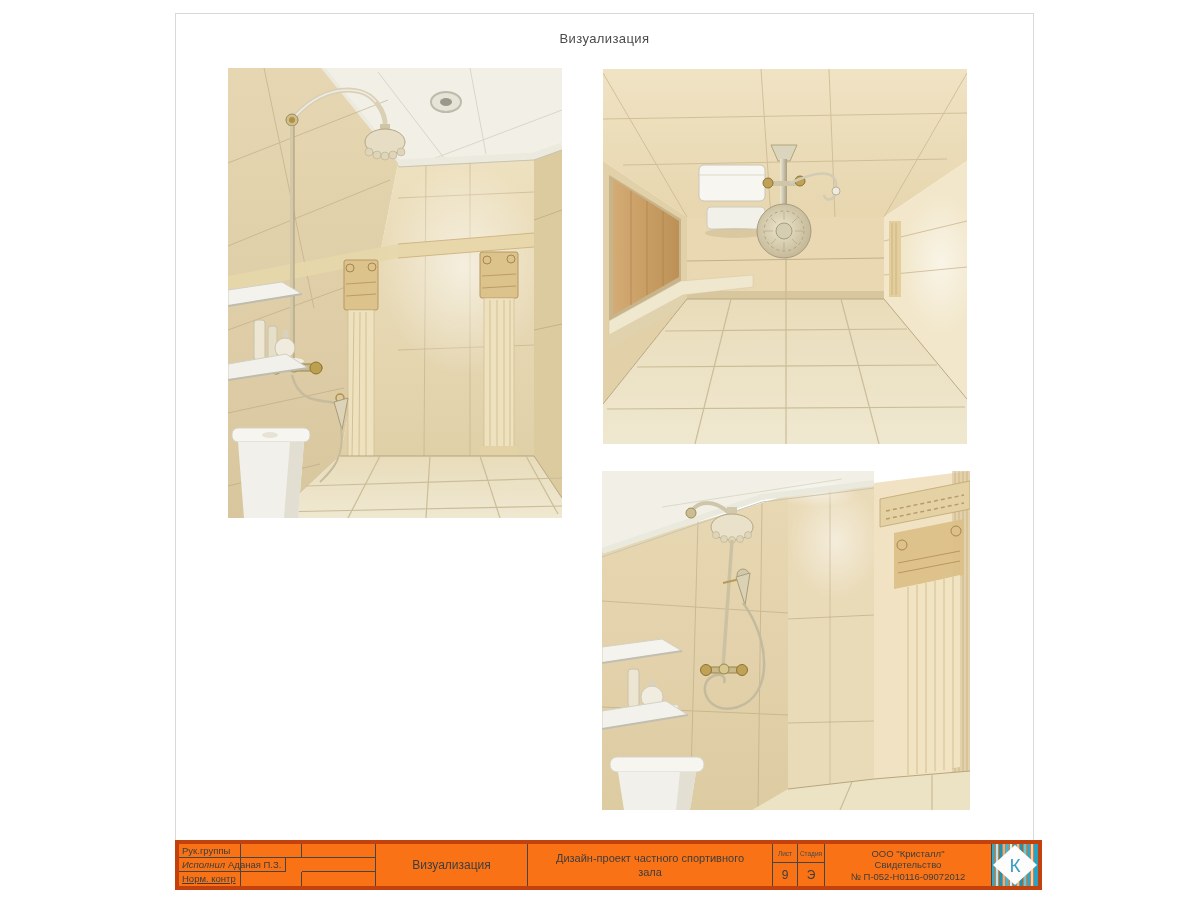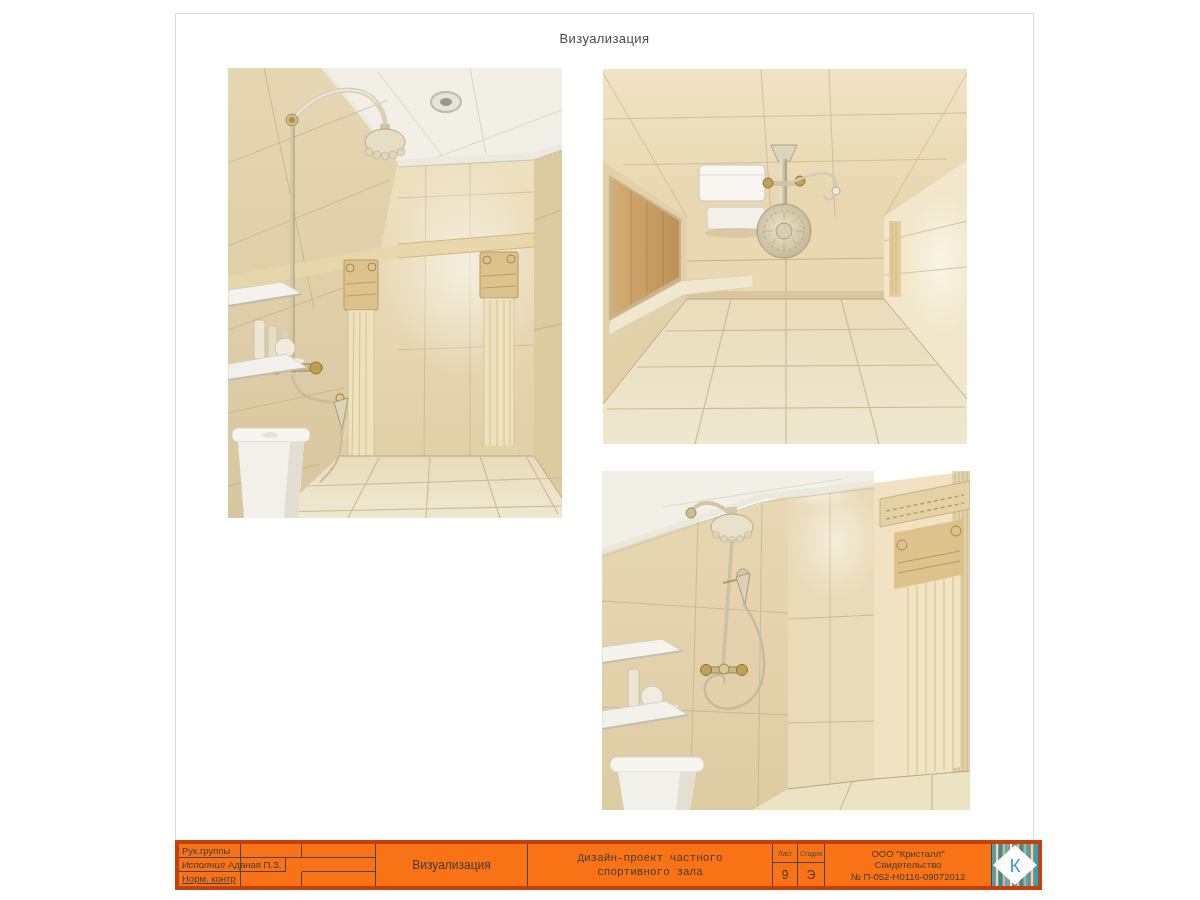--- a/index.html
+++ b/index.html
@@ -27,21 +27,21 @@
     border:4px solid #c2410c;box-sizing:content-box;background:#f97316;
     font-size:10px;color:#3d3d3d;
   }
   .tb-cell{position:absolute;box-sizing:border-box;overflow:hidden;}
   .b-r{border-right:1px solid #454545;}
   .b-b{border-bottom:1px solid #454545;}
   .lbl{padding:1px 0 0 3px;font-size:9.5px;line-height:12px;white-space:nowrap;}
   .ctr{display:flex;align-items:center;justify-content:center;text-align:center;}
   .doc-type{font-size:12px;}
   .proj{font-size:11px;line-height:14px;}
-  .proj .inner{width:210px;margin:0 auto;text-align:center;font-family:Liberation Mono, monospace;}
+  .proj .inner{width:210px;margin:0 auto;text-align:center;}
   .tiny-hdr{font-size:6.5px;color:#4a4a4a;}
   .big-val{font-size:12px;}
   .company{font-size:9.5px;line-height:11.5px;text-align:center;}
   .logo-cell{display:flex;align-items:center;justify-content:center;}
 </style>
 </head>
 <body>
 
 <div class="sheet-frame"></div>
 

